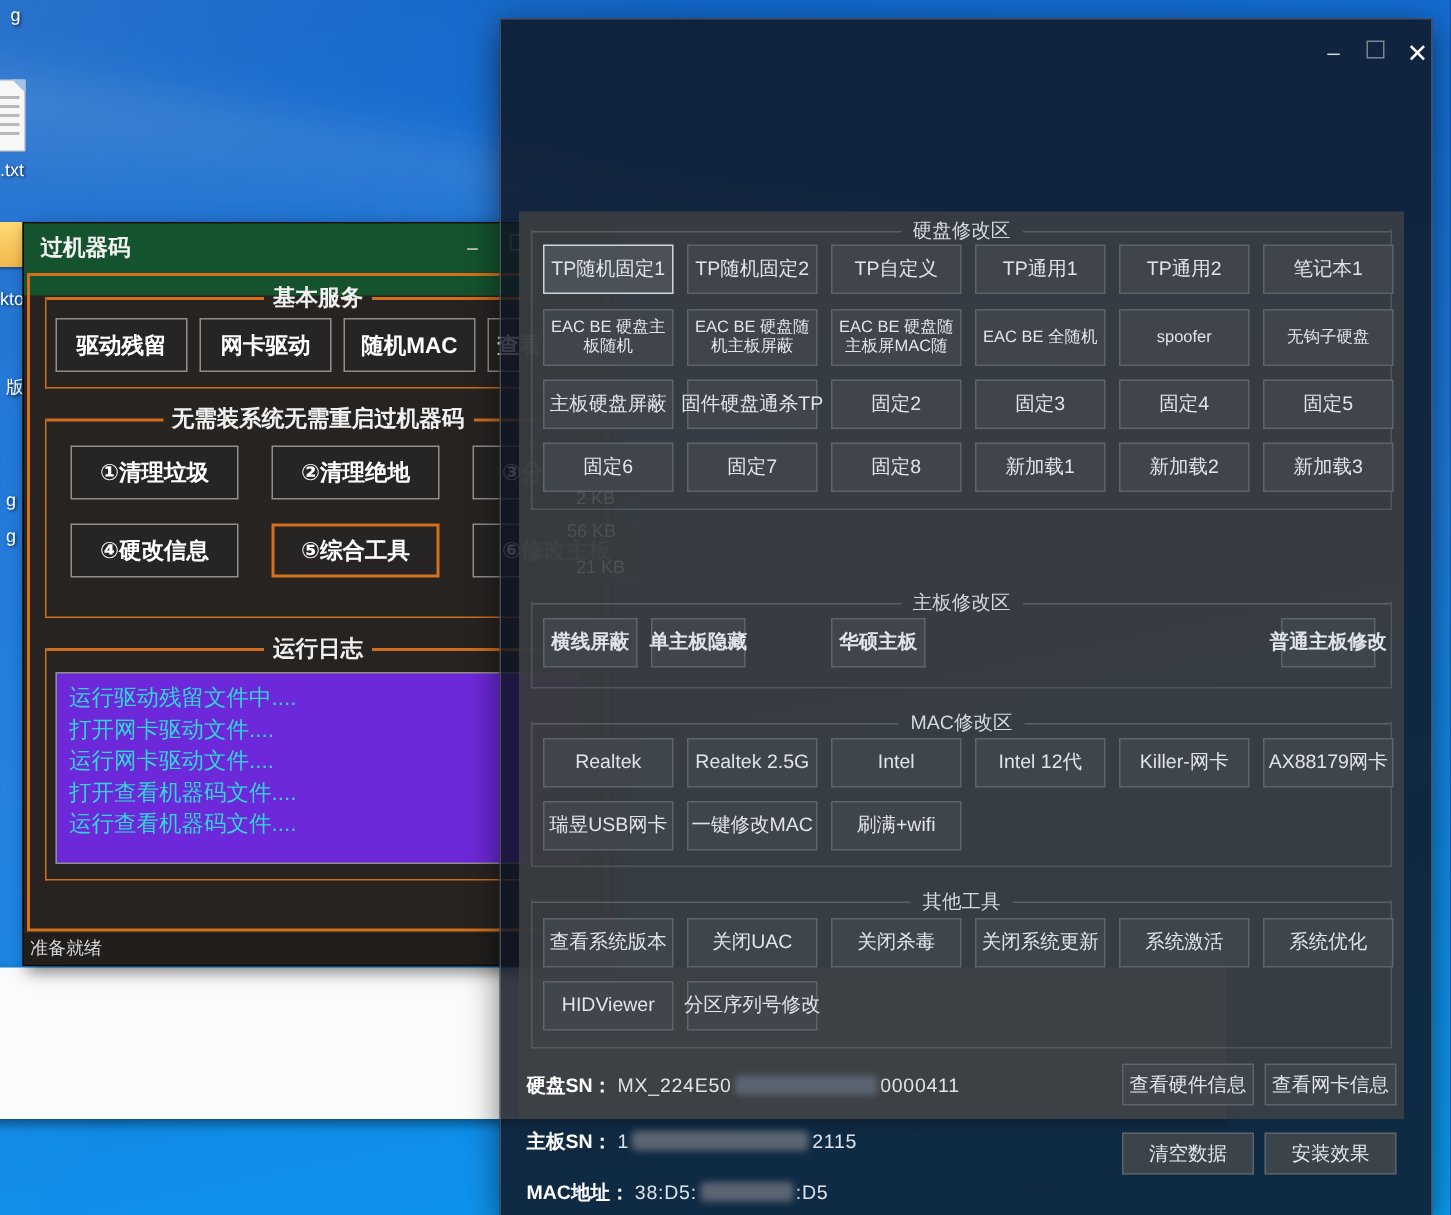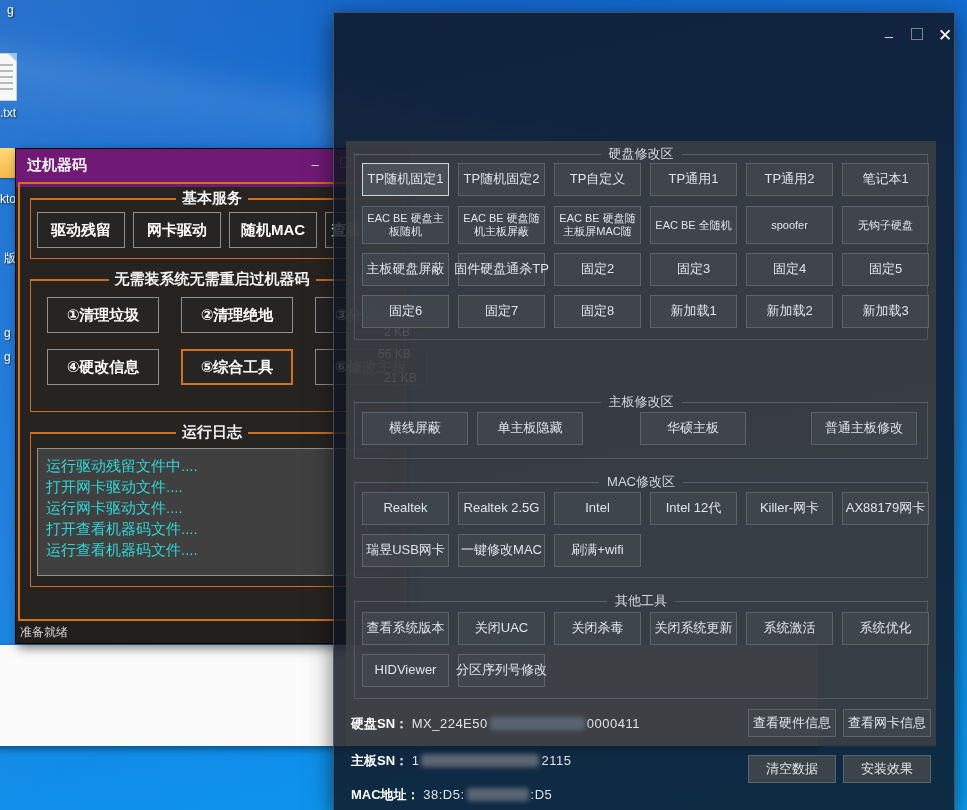--- a/index.html
+++ b/index.html
@@ -47,21 +47,21 @@
     position:absolute;left:-8px;top:645px;width:826px;height:101px;
     background:#fbfbfb;box-shadow:0 3px 7px rgba(0,0,0,0.45);
   }
   
   .lw{
     position:absolute;left:15px;top:148px;width:392px;height:494px;
     background:#272321;border:1px solid #0d0b0a;
     box-shadow:3px 4px 10px rgba(0,0,0,0.5);
     color:#eee;
   }
-  .lw-titlebar{position:absolute;left:0;top:0;right:0;height:38px;background:#701a75;}
+  .lw-titlebar{position:absolute;left:0;top:0;right:0;height:48px;background:#14532d;}
   .lw-title{position:absolute;left:11px;top:7px;font-size:15px;font-weight:bold;color:#f2f2f2;}
   .lw-ctrl{position:absolute;top:6px;width:22px;height:20px;text-align:center;line-height:20px;font-size:13px;color:#e8e8e8;}
   .lw-min{right:82px;}
   .lw-max{right:52px;color:#8d8d8d;font-size:10px;}
   .lw-max .sq{display:inline-block;width:9px;height:9px;border:1px solid #8d8d8d;}
   .lw-close{right:22px;color:#9a9a9a;}
   .lw-body{
     position:absolute;left:2px;right:2px;top:33px;bottom:22px;
     border:2px solid #d2711e;padding:14px 10px 8px 10px;box-sizing:border-box;
   }
@@ -78,21 +78,21 @@
   .lbtn.selected{border:2px solid #d2711e;}
   .basic-grid{display:grid;grid-template-columns:repeat(4,88px);gap:8px;}
   .help-btn{
     margin:10px 0 6px 0;height:26px;border:1px solid #8f8f8f;background:#262524;
     display:flex;align-items:center;justify-content:center;
     font-size:14px;font-weight:bold;color:#fff;
   }
   .nr-grid{display:grid;grid-template-columns:repeat(3,112px);gap:16px 22px;margin:4px 0 16px 10px;}
   .lgb.mt{margin-top:20px;}
   .logbox{
-    margin-top:2px;border:1px solid #8f8f8f;background:#404040;height:128px;
+    margin-top:2px;border:1px solid #8f8f8f;background:#6d28d9;height:128px;
     padding:6px 8px;box-sizing:border-box;overflow:hidden;
   }
   .logline{color:#30d6d6;font-size:15px;line-height:21px;white-space:nowrap;}
   .lw-status{
     position:absolute;left:0;right:0;bottom:0;height:21px;background:#211e1c;
     font-size:12px;color:#d8d8d8;line-height:21px;padding-left:4px;
   }
   
   .rw{
     position:absolute;left:333px;top:12px;width:622px;height:800px;
@@ -126,21 +126,21 @@
     background:rgba(64,66,68,0.82);
   }
   .sec{position:absolute;left:8px;right:8px;}
   .sec-disk{top:12px;height:187px;padding-top:10px;}
   .sec-board{top:260px;height:58px;padding-top:11px;}
   .sec-mac{top:340px;height:97px;padding-top:11px;}
   .sec-tools{top:459px;height:99px;padding-top:12px;}
   .rowgap{margin-top:9px;}
   .rowgap1{margin-top:10px;}
   .board-row{display:flex;margin-left:7px;}
-  .board-row > div{width:106px;}
+  .board-row > div{width:63px;font-weight:bold;}
   .board-row > div:nth-child(2){margin-left:9px;}
   .board-row > div:nth-child(3){margin-left:57px;}
   .board-row > div:nth-child(4){margin-left:auto;margin-right:10px;}
   .ghosts{position:absolute;left:24px;top:184px;width:80px;height:70px;}
   .ghosts div{position:absolute;font-size:12px;color:rgba(200,200,200,0.16);white-space:nowrap;}
   .ghosts div:nth-child(1){left:14px;top:0;}
   .ghosts div:nth-child(2){left:8px;top:22px;}
   .ghosts div:nth-child(3){left:14px;top:46px;}
   
   .rw-footer{position:absolute;left:0;right:0;top:688px;height:112px;}

